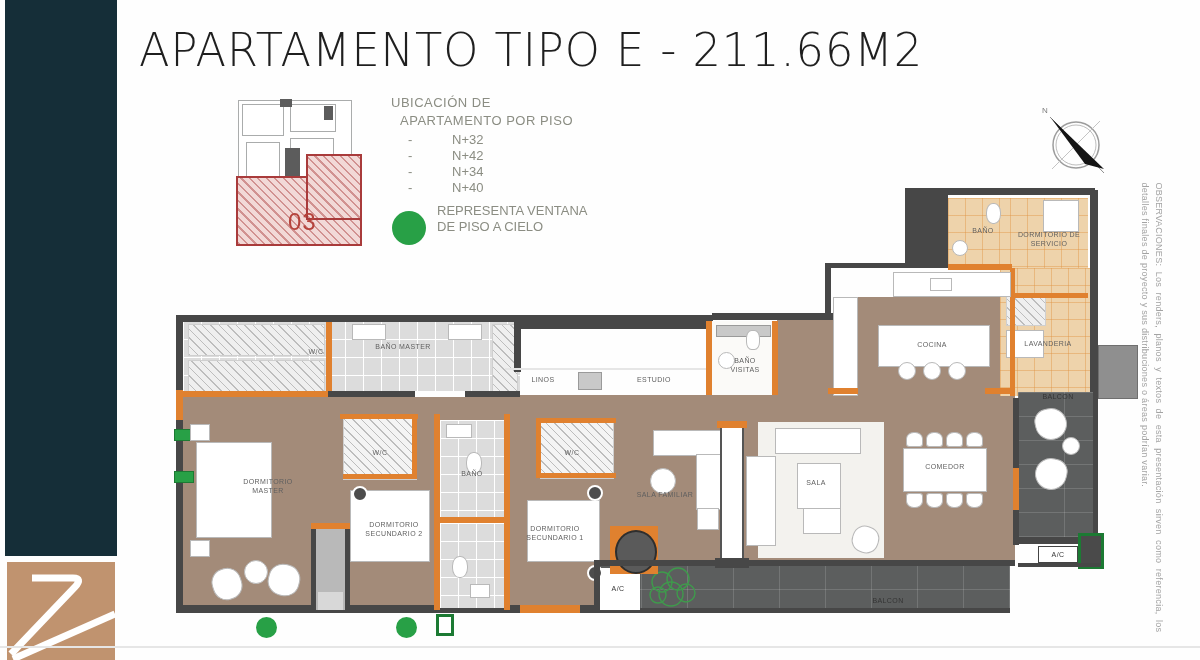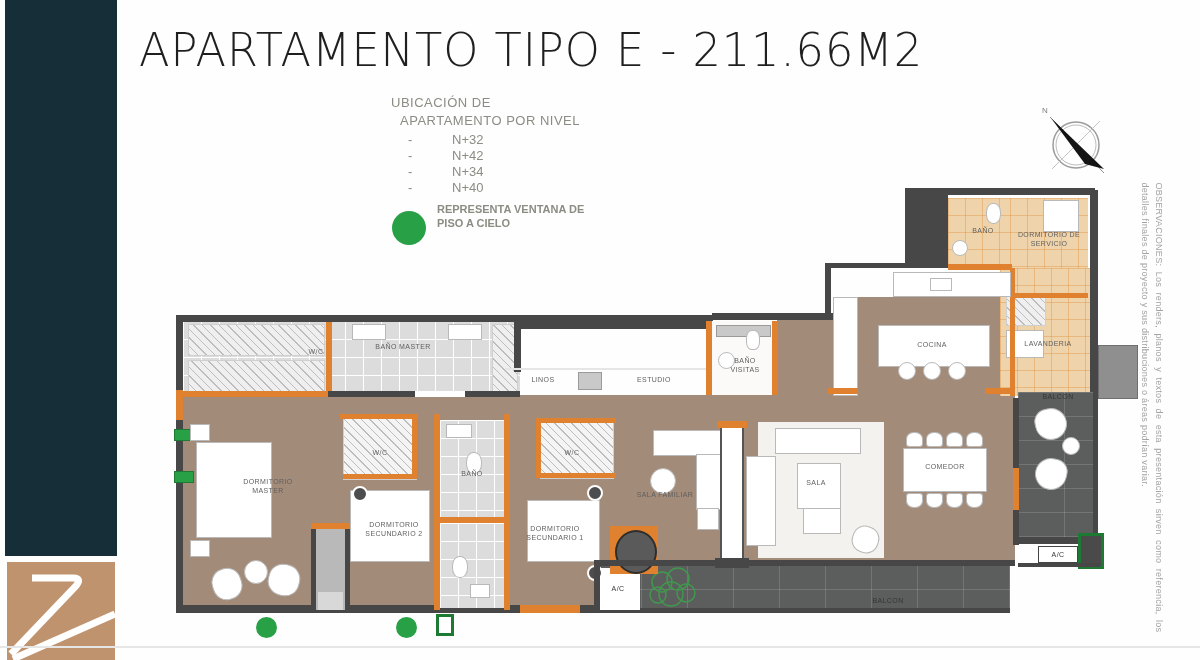--- a/index.html
+++ b/index.html
@@ -60,34 +60,47 @@
   <div class="abs sidebar"></div>
   <div class="abs logo">
     <svg width="108" height="98" viewBox="0 0 108 98">
       <path d="M25 16 H66 Q76 16 68 25 L4 92" stroke="#fff" stroke-width="7" fill="none"></path>
       <path d="M6 97 L108 52" stroke="#fff" stroke-width="7" fill="none"></path>
     </svg>
   </div>
 
   <div class="abs title">APARTAMENTO TIPO E - 211.66M2</div>
 
+  <div class="abs" style="left:228px;top:98px;width:135px;height:152px;">
+    <div class="abs kp-outline" style="left:10px;top:2px;width:112px;height:102px;"></div>
+    <div class="abs kp-outline" style="left:14px;top:6px;width:40px;height:30px;"></div>
+    <div class="abs kp-outline" style="left:62px;top:6px;width:44px;height:26px;"></div>
+    <div class="abs kp-outline" style="left:18px;top:44px;width:32px;height:38px;"></div>
+    <div class="abs kp-outline" style="left:62px;top:40px;width:42px;height:44px;"></div>
+    <div class="abs kp-dark" style="left:52px;top:1px;width:12px;height:8px;"></div>
+    <div class="abs kp-dark" style="left:96px;top:8px;width:9px;height:14px;"></div>
+    <div class="abs kp-dark" style="left:57px;top:50px;width:15px;height:32px;"></div>
+    <div class="abs redhatch" style="left:8px;top:78px;width:122px;height:66px;"></div>
+    <div class="abs redhatch" style="left:78px;top:56px;width:52px;height:62px;"></div>
+    <div class="abs unit-no" style="left:60px;top:110px;">03</div>
+  </div>
 
   <div class="abs grytxt loc-h" style="left:391px;top:95px;">UBICACIÓN DE</div>
-  <div class="abs grytxt loc-h" style="left:400px;top:113px;">APARTAMENTO POR NIVEL</div>
+  <div class="abs grytxt loc-h" style="left:400px;top:113px;">APARTAMENTO POR PISO</div>
   <div class="abs grytxt lvl" style="left:408px;top:132px;">-</div>
   <div class="abs grytxt lvl" style="left:452px;top:132px;">N+32</div>
   <div class="abs grytxt lvl" style="left:408px;top:148px;">-</div>
   <div class="abs grytxt lvl" style="left:452px;top:148px;">N+42</div>
   <div class="abs grytxt lvl" style="left:408px;top:164px;">-</div>
   <div class="abs grytxt lvl" style="left:452px;top:164px;">N+34</div>
   <div class="abs grytxt lvl" style="left:408px;top:180px;">-</div>
   <div class="abs grytxt lvl" style="left:452px;top:180px;">N+40</div>
 
   <div class="abs greendot" style="left:392px;top:211px;width:34px;height:34px;"></div>
-  <div class="abs grytxt" style="left:437px;top:203px;width:152px;font-size:11px;line-height:1.25;font-weight:bold;">REPRESENTA VENTANA DE PISO A CIELO</div>
+  <div class="abs grytxt" style="left:437px;top:203px;width:152px;font-size:13px;line-height:1.25;">REPRESENTA VENTANA DE PISO A CIELO</div>
 
   <div class="abs" style="left:1038px;top:97px;width:72px;height:92px;">
     <svg width="72" height="92" viewBox="0 0 72 92">
       <circle cx="38" cy="48" r="23" fill="none" stroke="#9c9c9c" stroke-width="1.5"></circle>
       <circle cx="38" cy="48" r="20" fill="none" stroke="#bdbdbd" stroke-width="1"></circle>
       <line x1="12" y1="20" x2="66" y2="76" stroke="#8f8f8f" stroke-width="1"></line>
       <line x1="62" y1="24" x2="14" y2="72" stroke="#c4c4c4" stroke-width="1"></line>
       <polygon points="13,21 66,72 47,67" fill="#141414"></polygon>
       <text x="4" y="16" font-size="8" fill="#7e7e7e">N</text>
     </svg>

